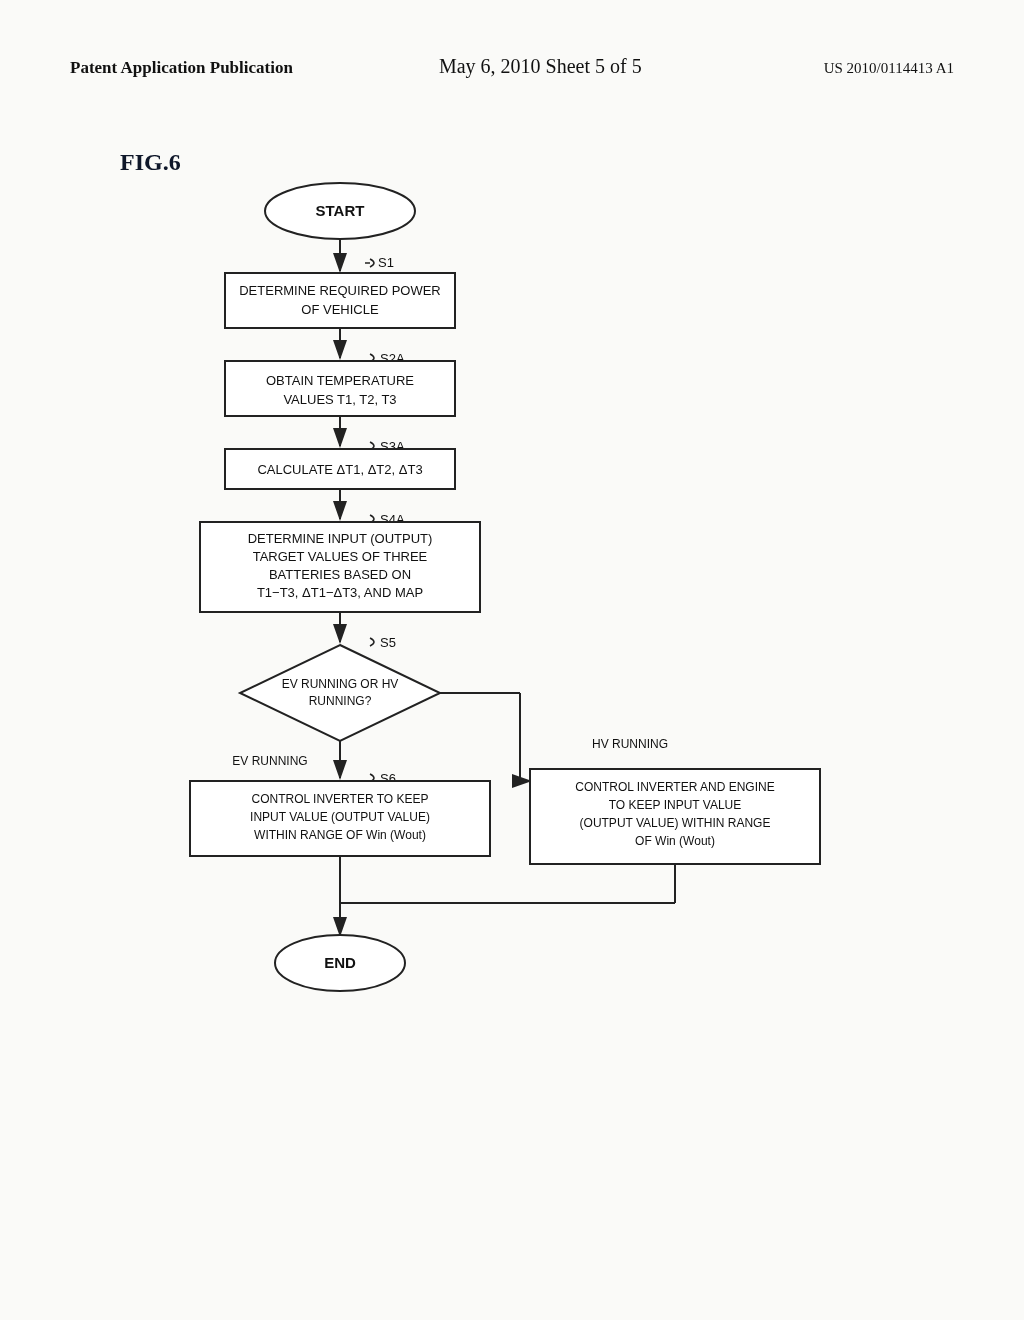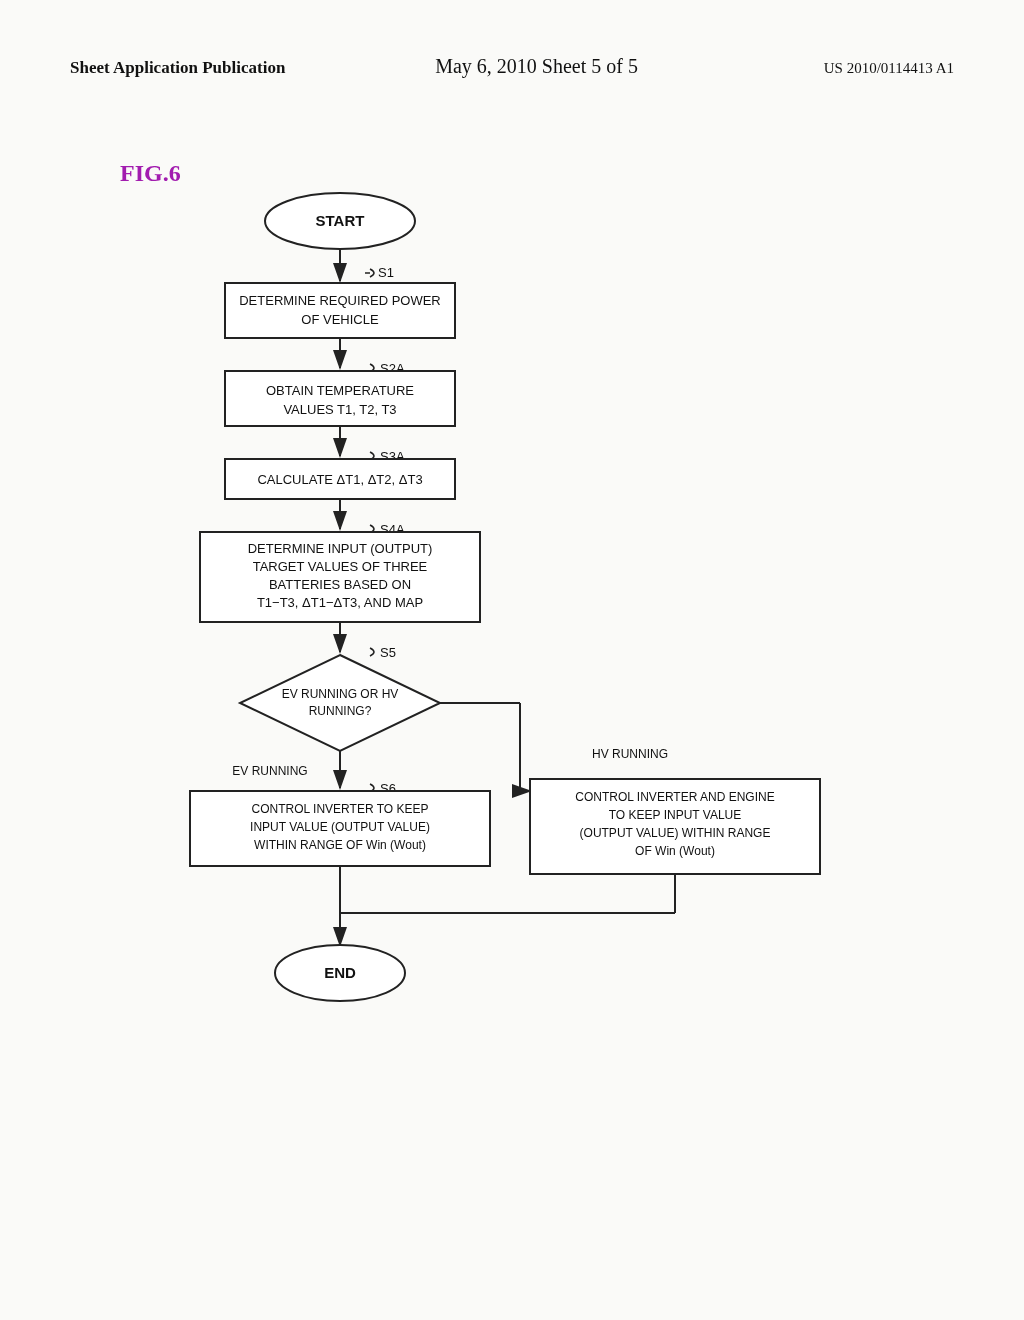--- a/index.html
+++ b/index.html
@@ -37,48 +37,48 @@
     }
     .header-right {
       font-size: 15px;
       color: #111;
       margin-left: 36px;
     }
 
     
     .fig-label {
       position: absolute;
-      top: 160px;
+      top: 149px;
       left: 120px;
       font-size: 24px;
       font-weight: bold;
-      color: #a21caf;
+      color: #0f172a;
     }
 
     
     .flowchart {
       position: absolute;
-      top: 183px;
+      top: 173px;
       left: 100px;
       width: 750px;
     }
 
     
     .flowchart svg {
       display: block;
     }
 
     
   </style>
 </head>
 <body>
 <div class="page">
 
   <div class="header">
-    <span class="header-left">Sheet Application Publication</span>
+    <span class="header-left">Patent Application Publication</span>
     <span class="header-center">May 6, 2010    Sheet 5 of 5</span>
     <span class="header-right">US 2010/0114413 A1</span>
   </div>
 
   <div class="fig-label">FIG.6</div>
 
   <div class="flowchart">
     <svg width="750" height="1020" viewBox="0 0 750 1020" xmlns="http://www.w3.org/2000/svg">
       <defs>
         <marker id="arrowhead" markerWidth="10" markerHeight="7" refX="9" refY="3.5" orient="auto">

